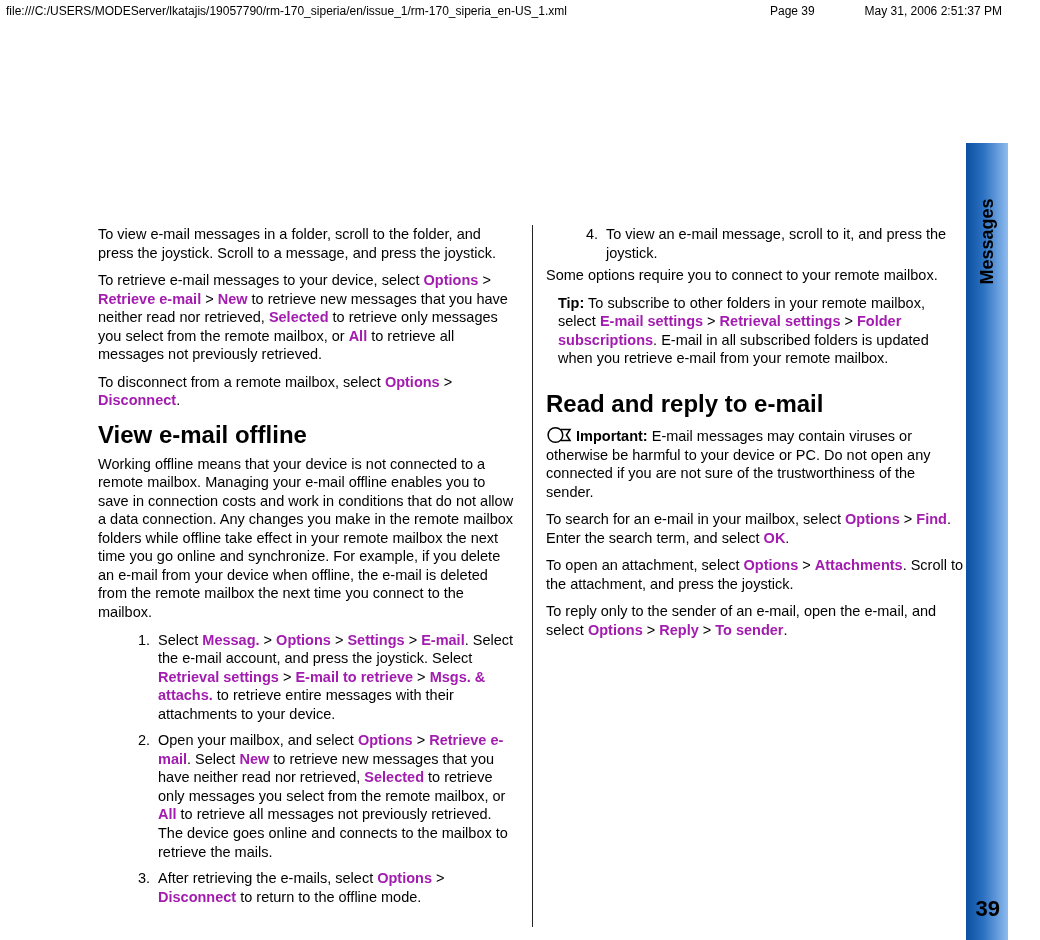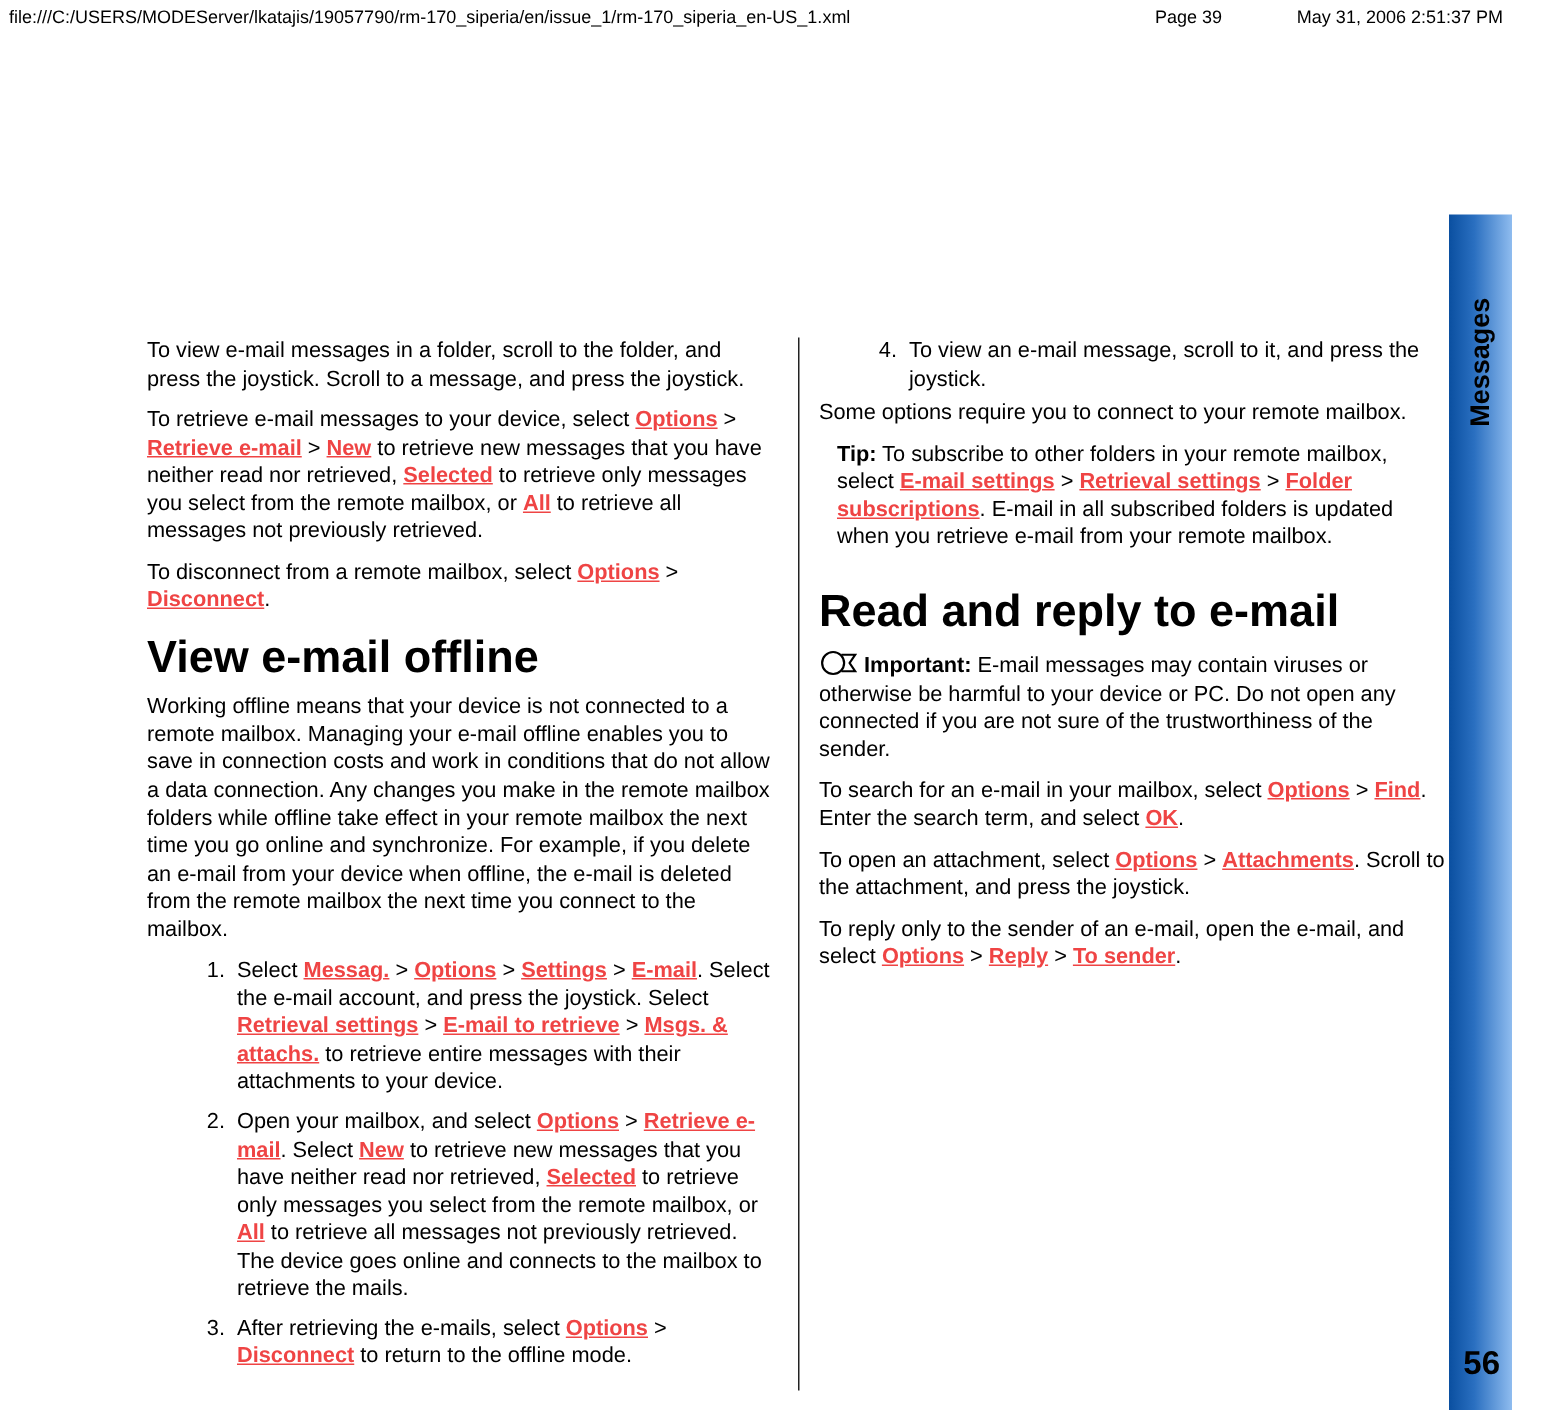--- a/index.html
+++ b/index.html
@@ -11,42 +11,42 @@
   .hdr .ts   { position: absolute; right: 6px; }
   .sidebar { position: absolute; top: 143px; right: 0; width: 42px; height: 797px;
              background: linear-gradient(to right, #0a4fa0 0%, #2a6fc0 40%, #8fbcef 100%); }
   .sidelabel { position: absolute; left: 50%; top: 88px; transform: translateX(-50%) rotate(-90deg);
                transform-origin: center; color: #000; font-weight: 700; font-size: 18px; }
   .pagenum { position: absolute; right: 8px; bottom: 18px; color: #000; font-weight: 700; font-size: 22px; }
   .content { position: absolute; top: 225px; left: 98px; width: 868px; height: 702px;
              column-count: 2; column-gap: 28px; column-fill: auto; column-rule: 1px solid #222;
              font-size: 14.5px; line-height: 1.28; color: #000; }
   .content p { margin: 0 0 9px 0; }
-  .content h2 { font-size: 30px; font-weight: 700; margin: 10px 0 4px 0; break-after: avoid; }
+  .content h2 { font-size: 24px; font-weight: 700; margin: 10px 0 4px 0; break-after: avoid; }
   .content ol { list-style: decimal; padding-left: 24px; margin: 0 0 4px 0; }
   .content ol li { margin-bottom: 8px; padding-left: 4px; margin-left: 32px; }
-  .ui { color: #ef4444; font-weight: 700; text-decoration: underline; }
+  .ui { color: #a21caf; font-weight: 700; }
   .gt { color: #000; }
   .tipblock { display: flex; gap: 12px; margin: 4px 0 12px 0; }
   .imptitle { font-weight: 700; }
   .imptitle svg { width: 28px; height: 22px; vertical-align: -5px; margin-right: 2px; }
 </style>
 </head>
 <body>
 <div class="page">
 
 <div class="hdr">
   <span class="path">file:///C:/USERS/MODEServer/lkatajis/19057790/rm-170_siperia/en/issue_1/rm-170_siperia_en-US_1.xml</span>
   <span class="pg">Page 39</span>
   <span class="ts">May 31, 2006 2:51:37 PM</span>
 </div>
 
 <div class="sidebar">
   <div class="sidelabel">Messages</div>
-  <div class="pagenum">56</div>
+  <div class="pagenum">39</div>
 </div>
 
 <div class="content">
 
   <p>To view e-mail messages in a folder, scroll to the folder, and press the joystick. Scroll to a message, and press the joystick.</p>
 
   <p>
     <span>To retrieve e-mail messages to your device, select </span><span class="ui">Options</span><span class="gt"> &gt; </span><span class="ui">Retrieve e-mail</span><span class="gt"> &gt; </span><span class="ui">New</span><span> to retrieve new messages that you have neither read nor retrieved, </span><span class="ui">Selected</span><span> to retrieve only messages you select from the remote mailbox, or </span><span class="ui">All</span><span> to retrieve all messages not previously retrieved.</span>
   </p>
 

